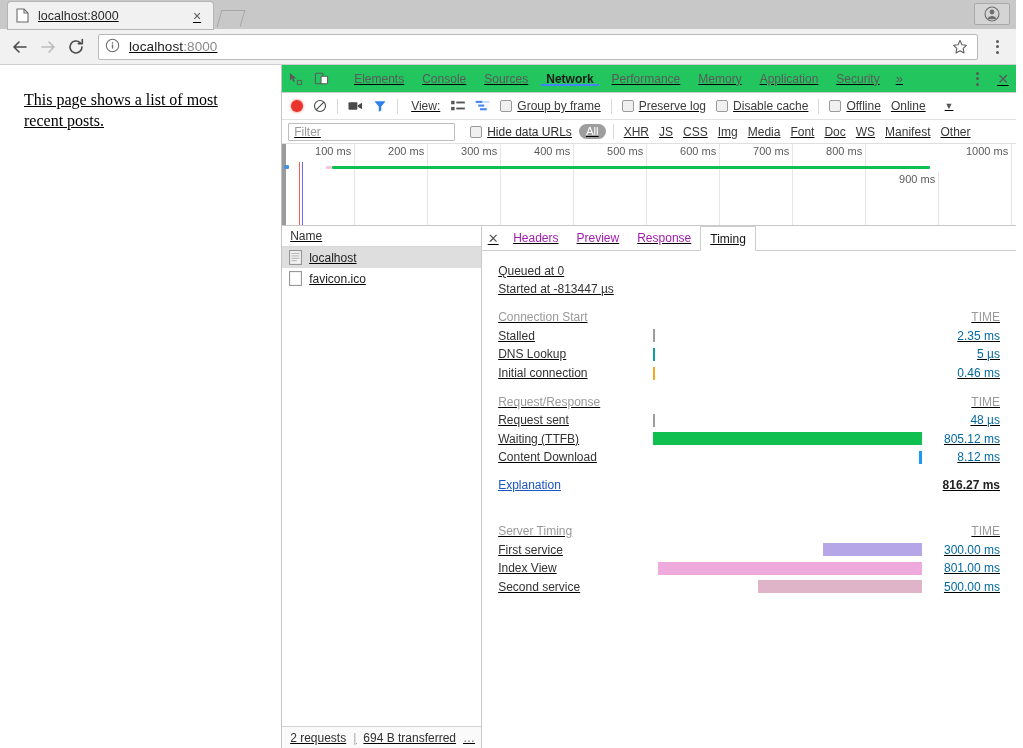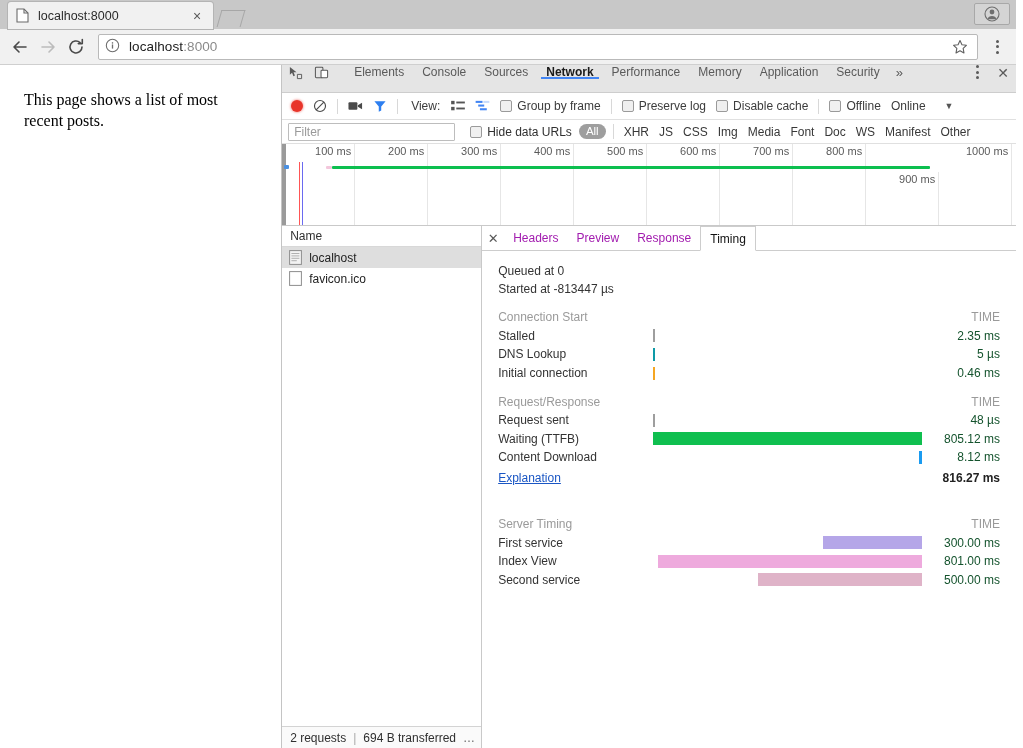--- a/index.html
+++ b/index.html
@@ -7,21 +7,21 @@
   html, body {
     margin: 0; padding: 0;
     width: 1023px; height: 748px;
     overflow: hidden;
     background: #fff;
     font-family: "Liberation Sans", sans-serif;
     -webkit-font-smoothing: antialiased;
   }
 
   
-  .browser { width: 1016px; height: 748px; position: relative; }
+  .browser { width: 1016px; height: 748px; position: relative; text-decoration: underline; }
 
   .tabstrip {
     height: 29px;
     background: #c8c8c8;
     position: relative;
     display: flex;
     align-items: flex-end;
     padding-left: 8px;
   }
   .tab {
@@ -137,23 +137,23 @@
     background: #fff;
     display: flex;
     flex-direction: column;
     font-size: 12px;
     color: #303030;
   }
 
   .dt-tabbar {
     height: 28px;
     display: flex;
-    align-items: flex-start;
+    align-items: center;
     border-bottom: 1px solid #cdcdcd;
-    background: #e5e5e5;
+    background: #22c55e;
     flex: 0 0 auto;
   }
   .dt-icon-btn {
     width: 26px;
     display: flex; align-items: center; justify-content: center;
     color: #5a5a5a;
   }
   .dt-sep { width: 1px; background: #d0d0d0; margin: 6px 5px; }
   .dt-tab {
     padding: 0 9px;
@@ -322,28 +322,29 @@
   .tline { padding: 0 16px; font-size: 12px; color: #333; line-height: 18px; }
 
   .trow {
     display: flex; align-items: center;
     height: 18.6px;
     padding: 0 16px;
     font-size: 12px;
   }
   .trow .tname { width: 155px; flex: 0 0 auto; color: #333; }
   .trow .tbarwrap { flex: 1 1 auto; position: relative; height: 13px; }
-  .trow .ttime { width: 88px; flex: 0 0 auto; text-align: right; color: #14532d; }
+  .trow .ttime { width: 88px; flex: 0 0 auto; text-align: right; color: #0369a1; }
   .trow.hdr .tname, .trow.hdr .ttime { color: #9a9a9a; }
   .tbar { position: absolute; top: 0; height: 13px; }
   .tsection { margin-top: 10px; }
 
   .explan {
     display: flex; align-items: center;
     height: 22px; padding: 0 16px;
+    margin-top: 7px;
     font-size: 12px;
   }
   .explan a {
     width: 155px; flex: 0 0 auto;
     color: #1a56c4; text-decoration: underline;
   }
   .explan .total { width: 88px; margin-left: auto; text-align: right; font-weight: bold; color: #222; }
 </style>
 </head>
 <body>

